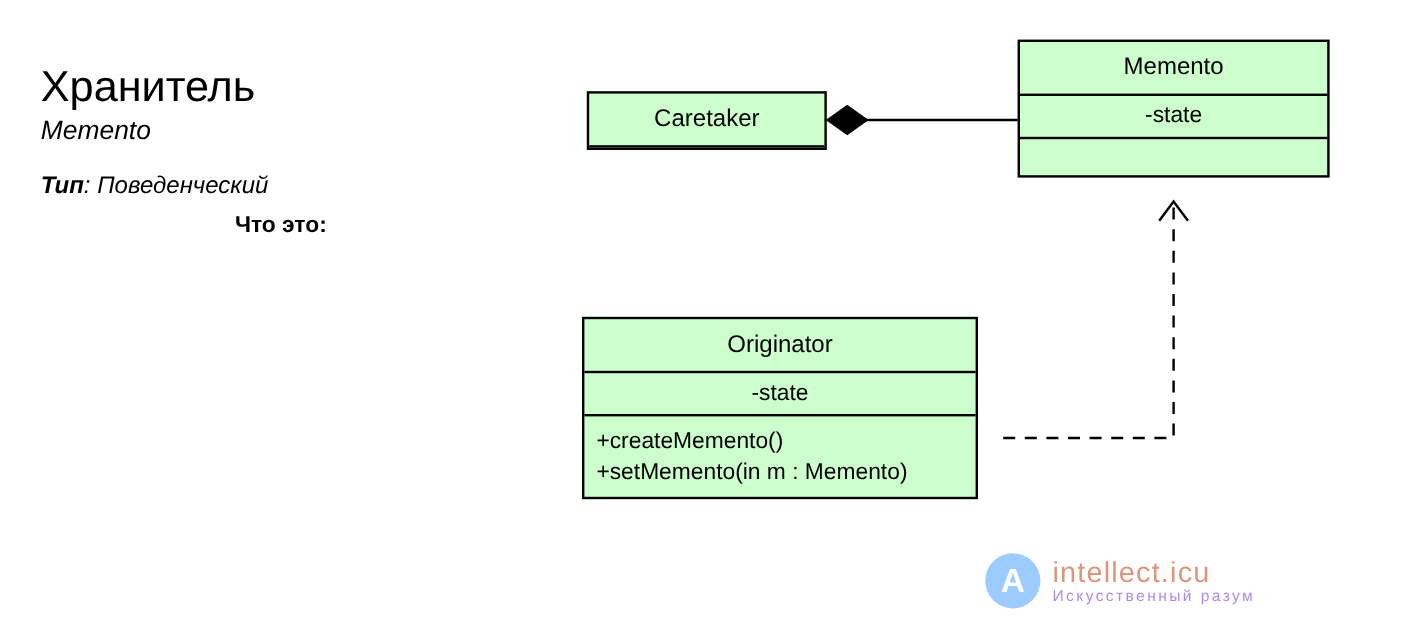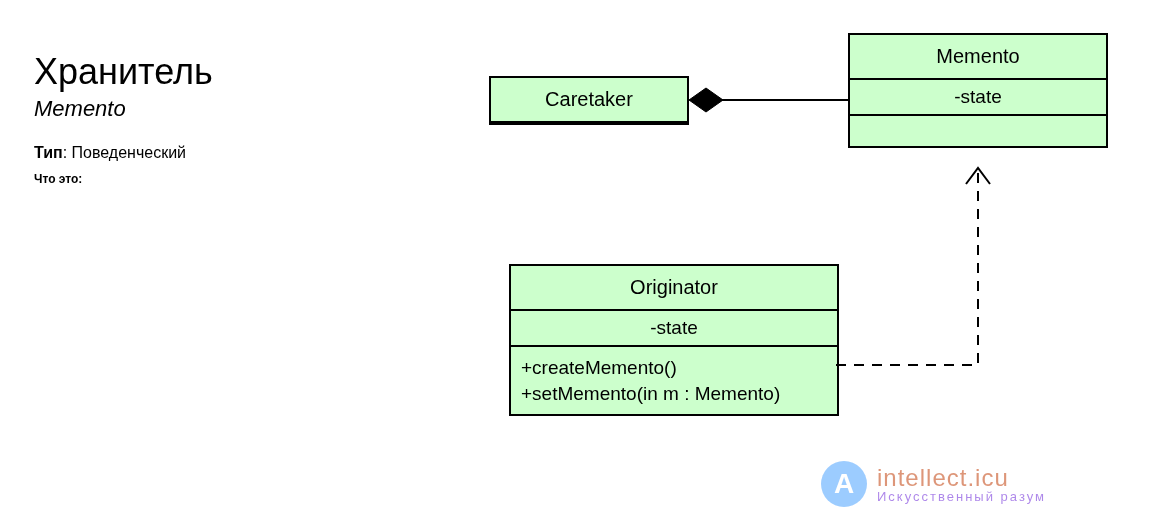--- a/index.html
+++ b/index.html
@@ -30,27 +30,29 @@
     font-weight: 400;
     margin: 0 0 4px 0;
     line-height: 1.1;
   }
   .subtitle {
     font-size: 22px;
     font-style: italic;
     margin: 0 0 22px 0;
   }
   .type-line {
-    font-size: 16px;
+    font-size: 20px;
     margin: 0 0 10px 0;
+    font-style: italic;
   }
   .what-label {
-    font-size: 12px;
+    font-size: 19px;
     font-weight: bold;
     margin: 0 0 6px 0;
+    text-align: center;
   }
   .desc {
     font-size: 20px;
     line-height: 1.55;
     margin: 0;
   }
   .bold { font-weight: bold; }
 
   
   .uml-box {
@@ -123,21 +125,21 @@
   <div class="uml-box" style="left:489px; top:76px; width:200px;">
     <div class="uml-title">Caretaker</div>
   </div>
 
   <div class="uml-box" style="left:848px; top:33px; width:260px;">
     <div class="uml-title">Memento</div>
     <div class="uml-section">-state</div>
     <div class="uml-section empty"></div>
   </div>
 
-  <div class="uml-box" style="left:509px; top:264px; width:330px;">
+  <div class="uml-box" style="left:485px; top:264px; width:330px;">
     <div class="uml-title">Originator</div>
     <div class="uml-section">-state</div>
     <div class="uml-ops">
       <div>+createMemento()</div>
       <div>+setMemento(in m : Memento)</div>
     </div>
   </div>
 
   <svg class="overlay" width="1175" height="521">
 

